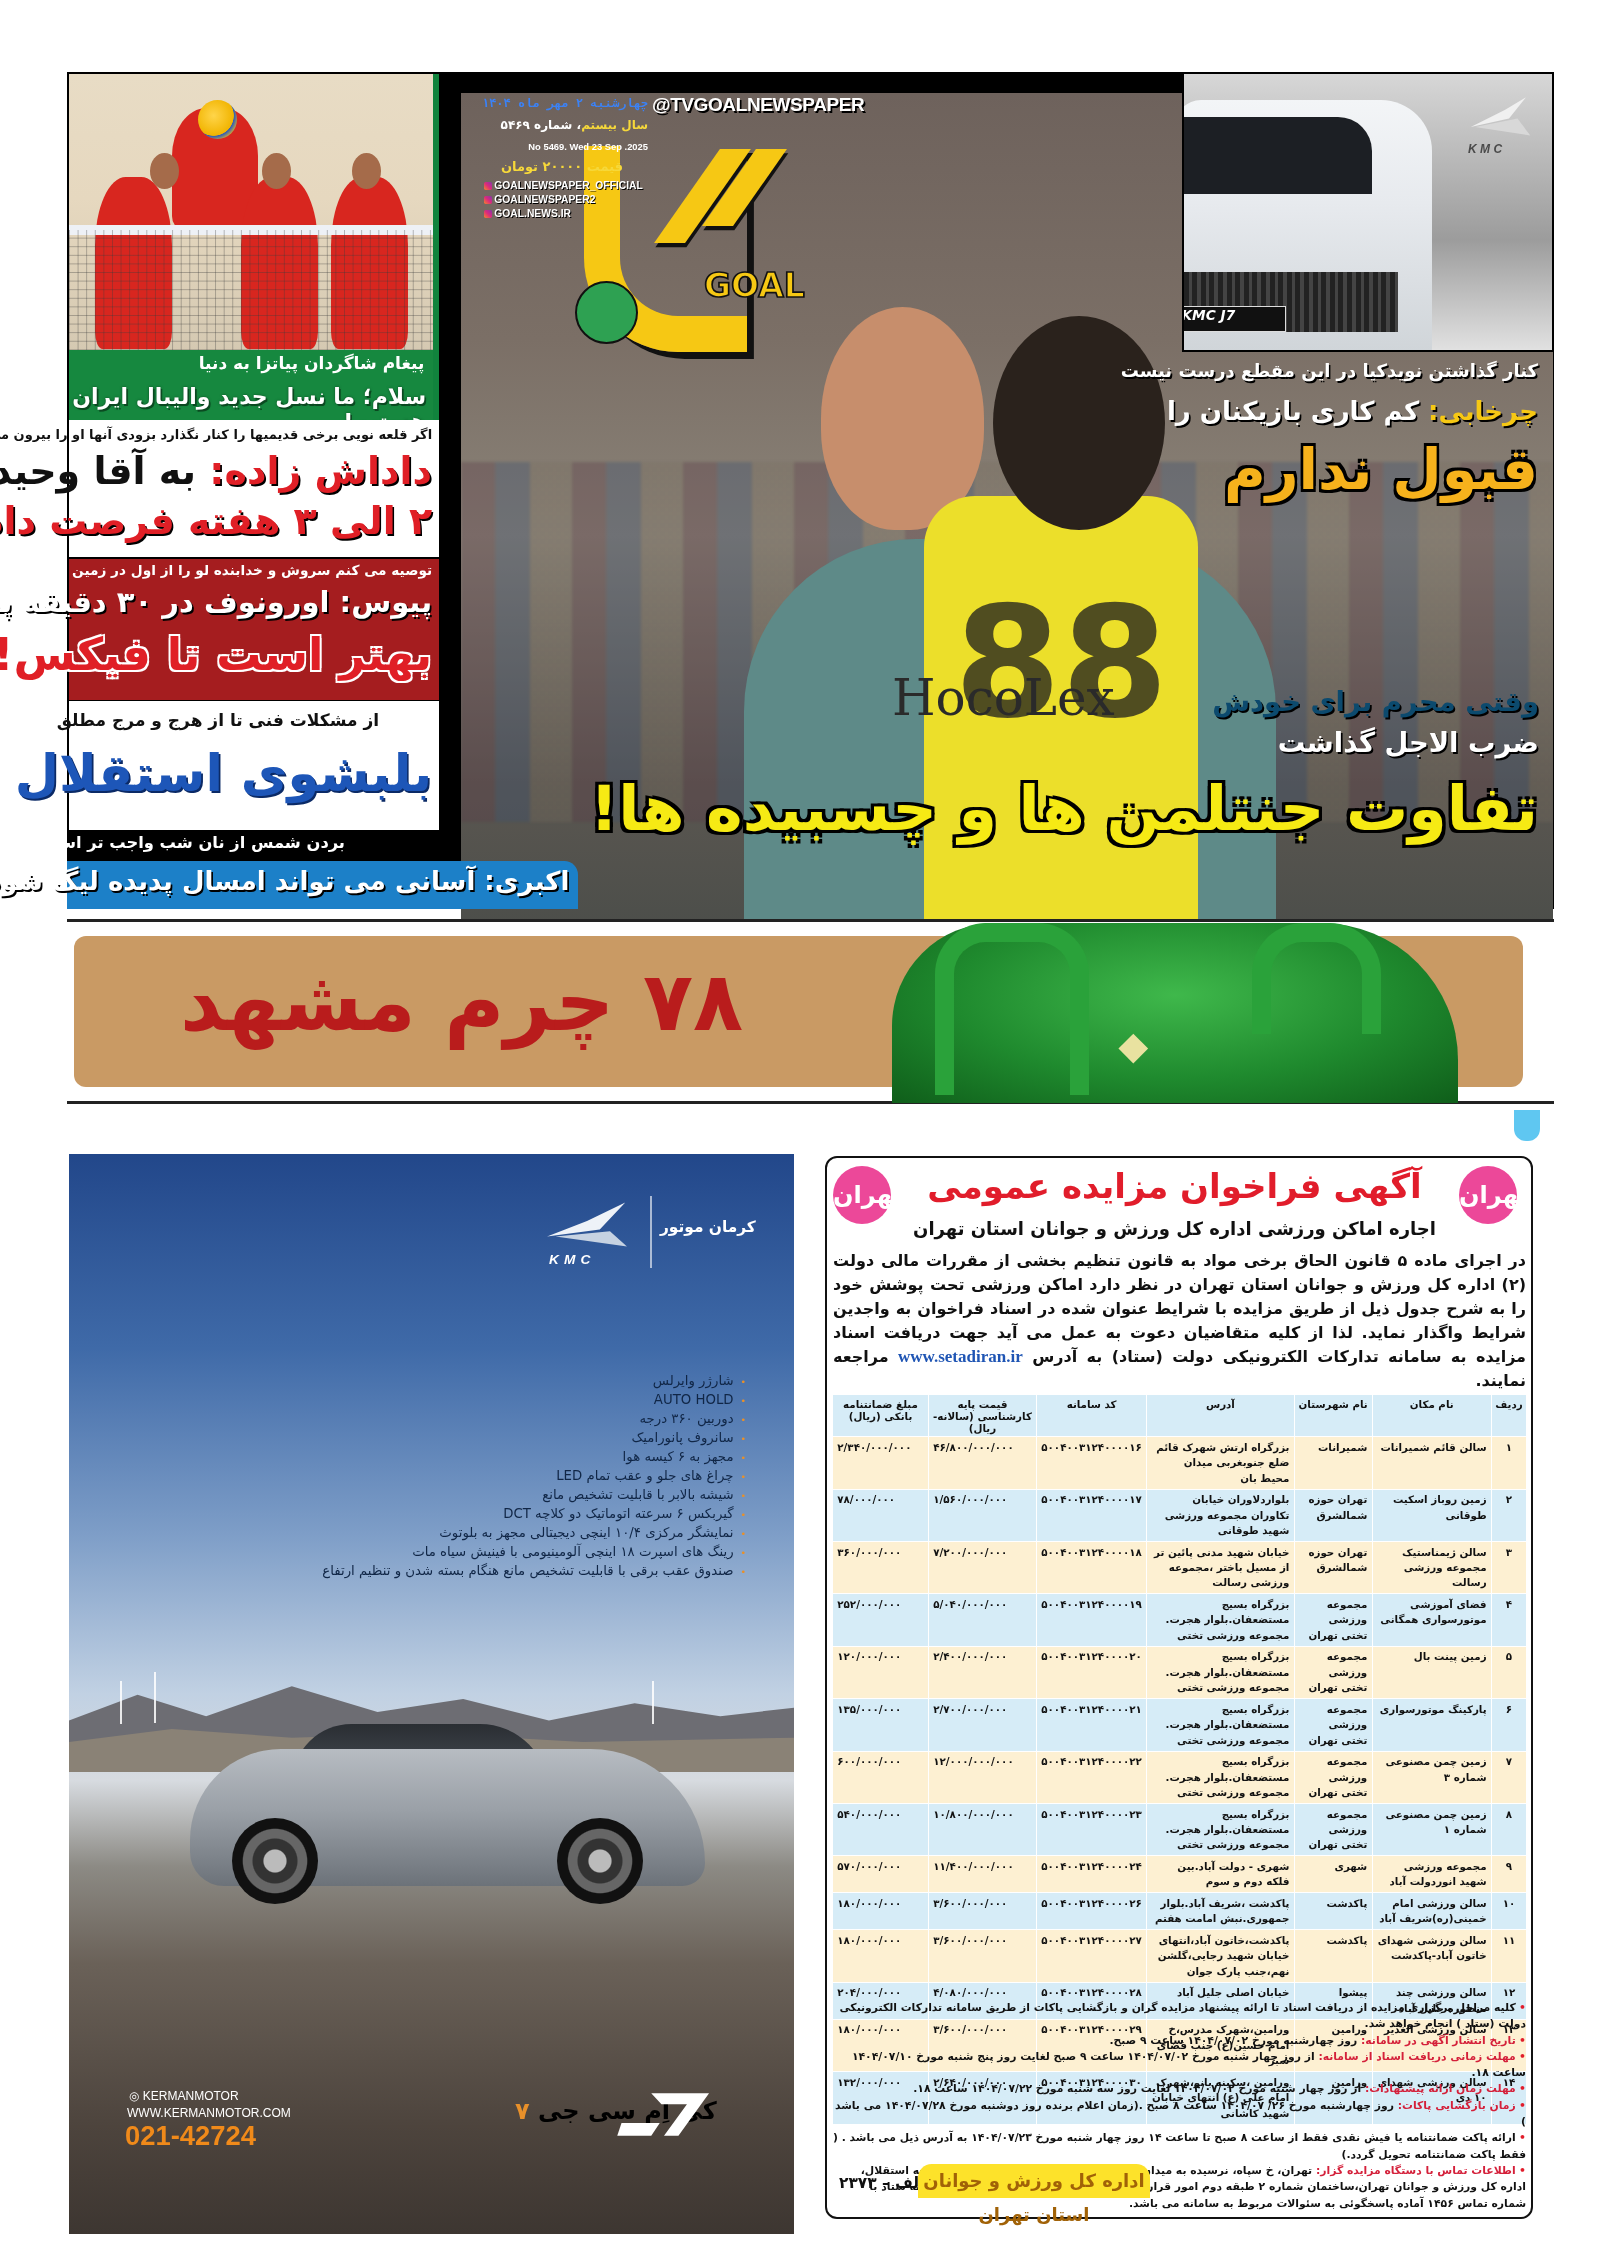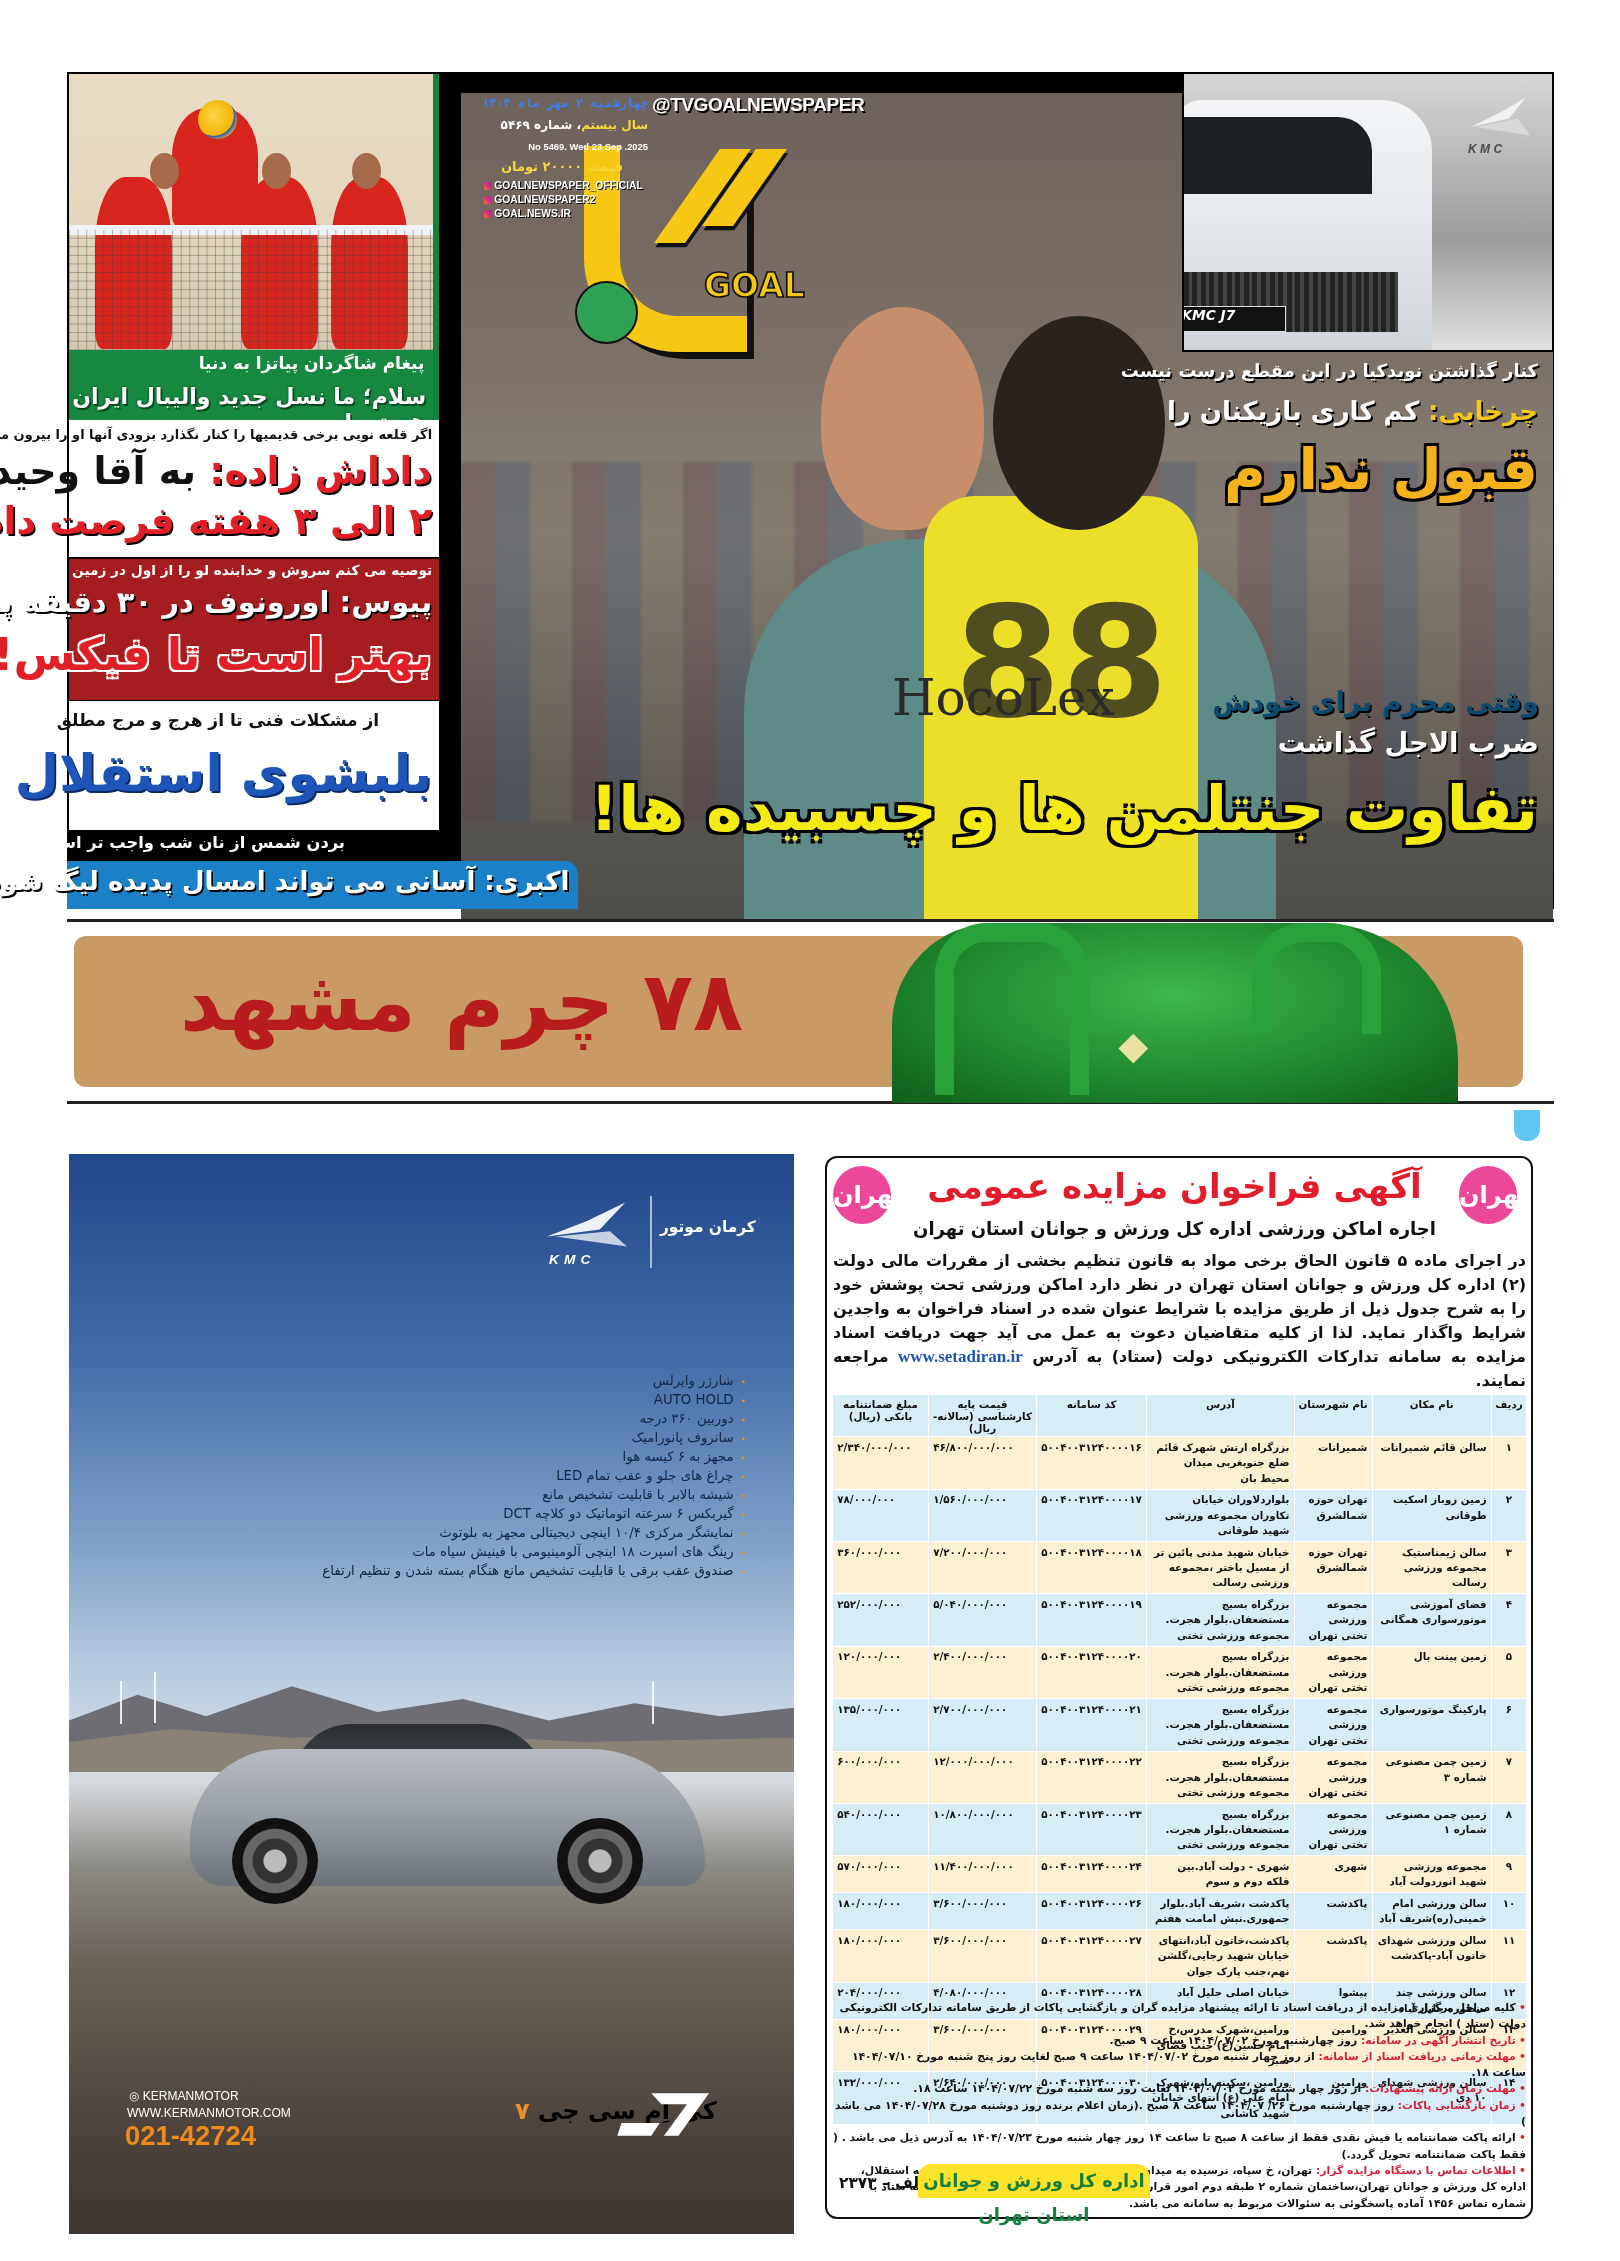--- a/index.html
+++ b/index.html
@@ -146,21 +146,21 @@
   #tender-table td { padding: 2.6px 4.3px; border: 1.7px solid #fff; vertical-align: top; color: #111; line-height: 15.4px; }
   #tender-table tr.odd td { background: #fdf0d2; }
   #tender-table tr.even td { background: #d6ecf7; }
   #tender-table td.num { direction: ltr; text-align: left; font-family: "DejaVu Sans", sans-serif; letter-spacing: -0.3px; }
   #tender-table td.idx { text-align: center; width: 19px; }
 
   #notice-notes { left: 833px; top: 2000px; width: 693px; direction: rtl; list-style: none; font-size: 10.8px; line-height: 16.3px; font-weight: bold; color: #111; }
   #notice-notes li::before { content: "•"; color: #e11d2b; margin-left: 3.4px; }
   #notice-notes .lbl { color: #d4203a; }
   #notice-ref { left: 839px; top: 2174px; color: #111; font-weight: 900; font-size: 15.4px; white-space: nowrap; direction: rtl; }
-  #notice-footer-bar { left: 918px; top: 2164px; width: 232px; height: 34px; background: #fde22a; border-radius: 13.7px 13.7px 0 0; color: #15803d; font-weight: 900; font-size: 18px; text-align: center; line-height: 34px; direction: rtl; }
+  #notice-footer-bar { left: 918px; top: 2164px; width: 232px; height: 34px; background: #fde22a; border-radius: 13.7px 13.7px 0 0; color: #a16207; font-weight: 900; font-size: 18px; text-align: center; line-height: 34px; direction: rtl; }
 </style>
 </head>
 <body>
 
 <div id="front" class="abs"></div>
 
 <div id="main-photo" class="abs">
   <div class="blur-crowd"></div>
   <div class="man-shirt"></div>
   <div class="man-head"></div>

